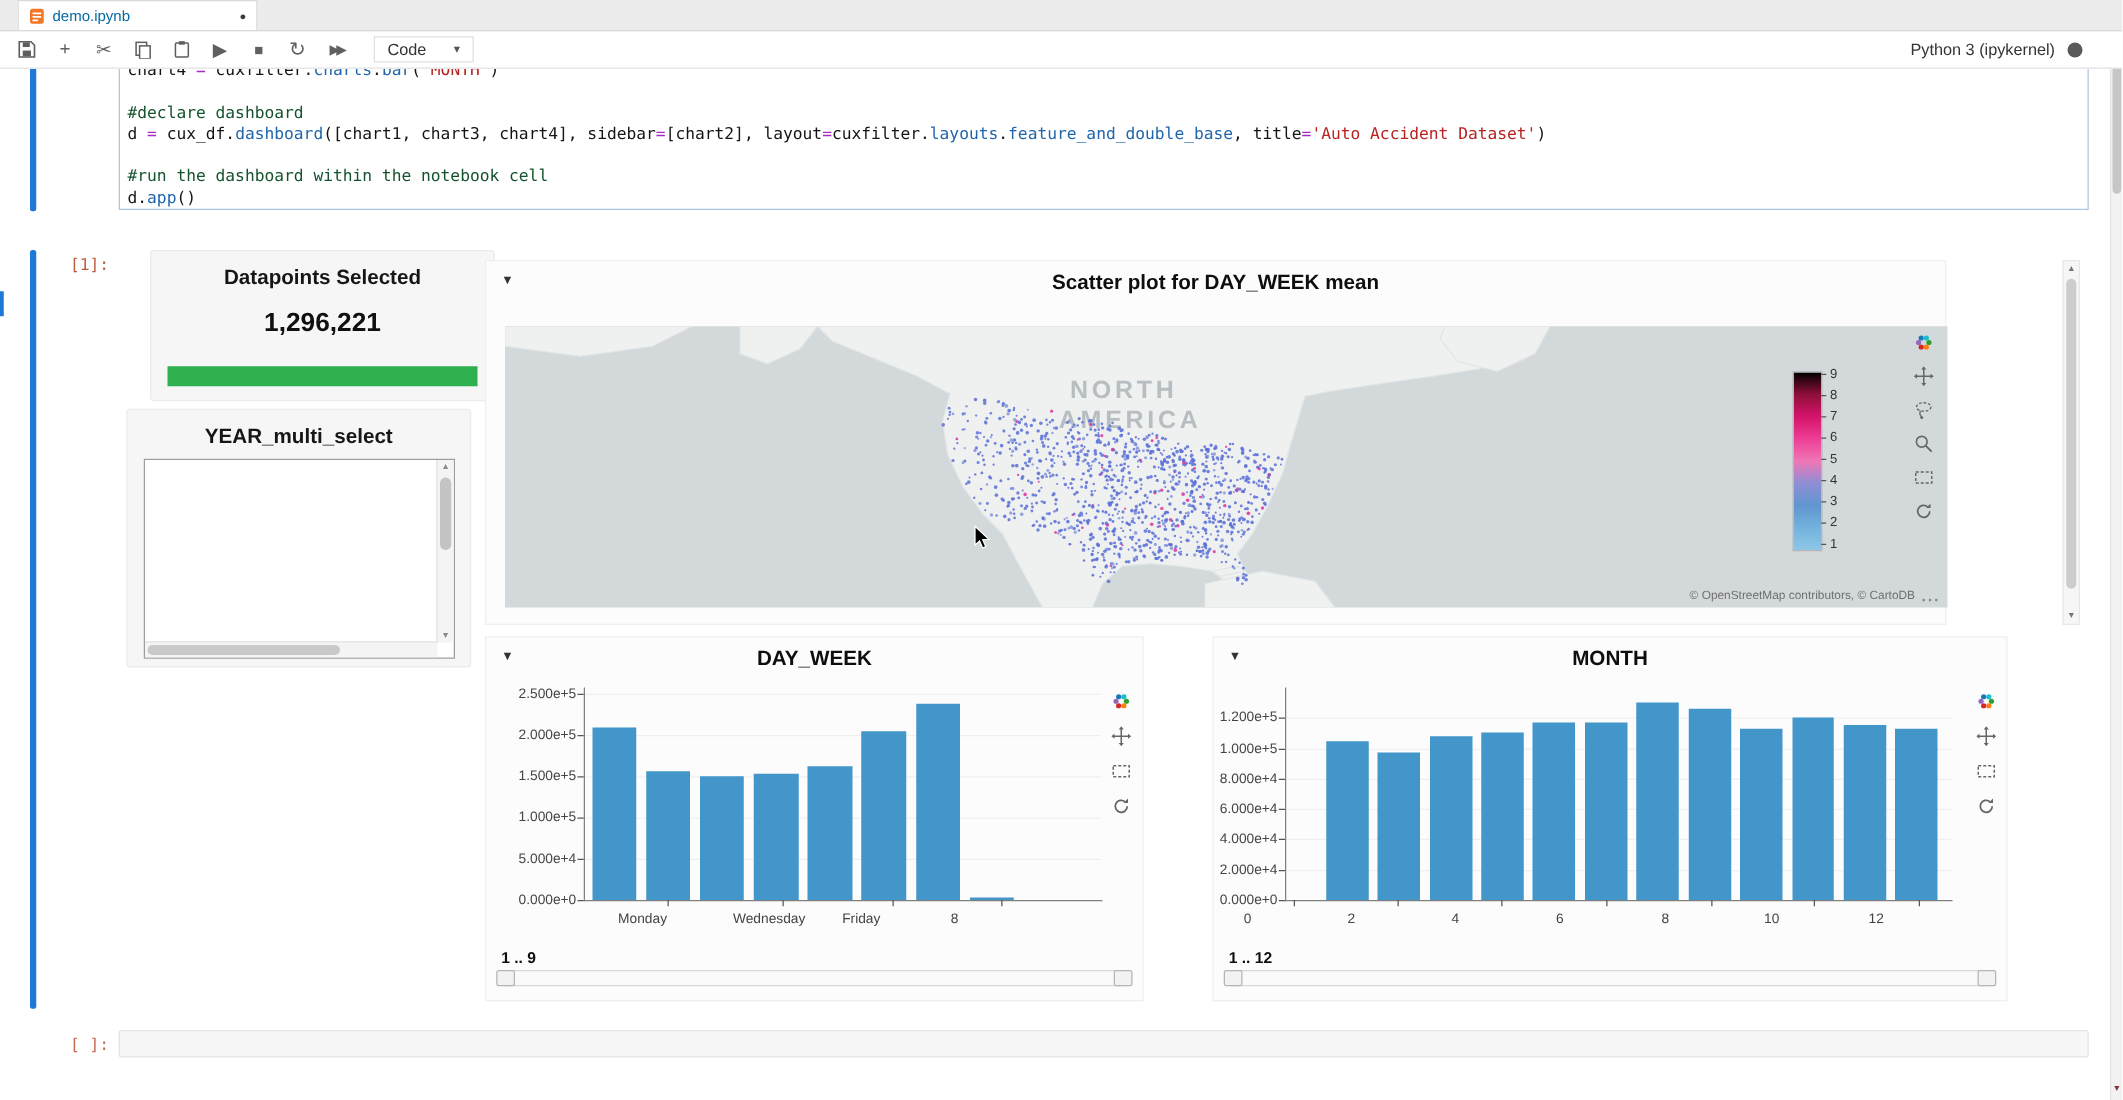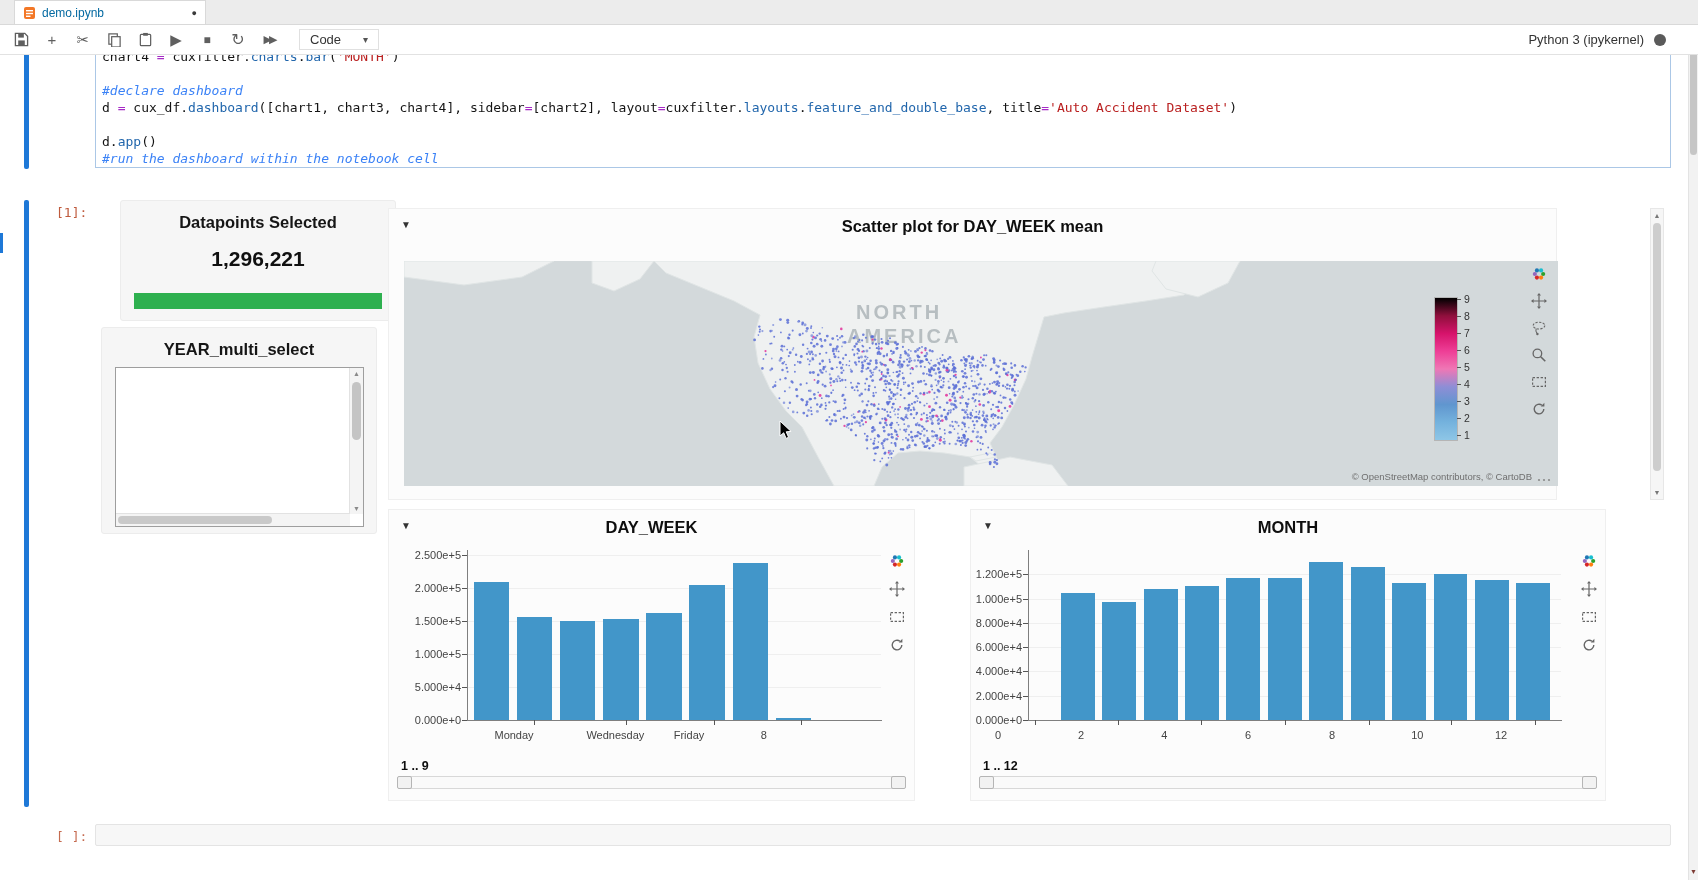--- a/index.html
+++ b/index.html
@@ -28,21 +28,21 @@
   .kernel-status{width:12px;height:12px;border-radius:50%;background:#5a5a5a;}
   
   .content{position:absolute;left:0;top:55px;right:10px;bottom:0;overflow:hidden;background:#fff;}
   .collapser{position:absolute;left:24px;width:5px;background:#1e78d7;border-radius:2px;}
   .side-indicator{position:absolute;left:0;top:178px;width:3px;height:20px;background:#1e78d7;}
   .code-cell{position:absolute;left:95px;top:-25px;width:1576px;height:138px;background:#fff;
     border:1px solid #abc7e6;box-sizing:border-box;padding:17px 6px 0 6px;
     font-family:"DejaVu Sans Mono","Liberation Mono",monospace;font-size:13px;line-height:17px;}
   .code-line{white-space:pre;height:17px;}
   .tk-pl{color:#141414;} .tk-op{color:#a62bc6;} .tk-pr{color:#2166ac;}
-  .tk-co{color:#3b82f6;font-style:italic;} .tk-st{color:#ba2121;}
+  .tk-co{color:#14532d;} .tk-st{color:#ba2121;}
   .out-prompt,.empty-prompt{position:absolute;left:56px;font-family:"DejaVu Sans Mono",monospace;
     font-size:13px;color:#bf5b3d;}
   .out-prompt{top:150px;} .empty-prompt{top:774px;opacity:.9;}
   .empty-cell{position:absolute;left:95px;top:769px;width:1576px;height:22px;background:#f7f7f7;
     border:1px solid #e4e4e4;border-radius:2px;box-sizing:border-box;}
   
   .card{position:absolute;background:#f6f6f6;border:1px solid #ececec;border-radius:3px;box-sizing:border-box;}
   #card-datapoints{left:101px;top:145px;width:276px;height:121px;margin-left:19px;}
   .card-title{text-align:center;font-size:16.5px;font-weight:bold;color:#161616;margin-top:12px;}
   .dp-value{text-align:center;font-size:21px;font-weight:bold;color:#101010;margin-top:15px;}
@@ -162,22 +162,22 @@
   <div class="collapser" style="top:-3px;height:117px;"></div>
   <div class="collapser" style="top:145px;height:607px;"></div>
 
   <div class="code-cell">
     <div id="code-editor">
         <div class="code-line"><span class="tk-pl">chart4 </span><span class="tk-op">=</span><span class="tk-pl"> cuxfilter.</span><span class="tk-pr">charts</span><span class="tk-pl">.</span><span class="tk-pr">bar</span><span class="tk-pl">(</span><span class="tk-st">'MONTH'</span><span class="tk-pl">)</span></div>
         <div class="code-line">&nbsp;</div>
         <div class="code-line"><span class="tk-co">#declare dashboard</span></div>
         <div class="code-line"><span class="tk-pl">d </span><span class="tk-op">=</span><span class="tk-pl"> cux_df.</span><span class="tk-pr">dashboard</span><span class="tk-pl">([chart1, chart3, chart4], sidebar</span><span class="tk-op">=</span><span class="tk-pl">[chart2], layout</span><span class="tk-op">=</span><span class="tk-pl">cuxfilter.</span><span class="tk-pr">layouts</span><span class="tk-pl">.</span><span class="tk-pr">feature_and_double_base</span><span class="tk-pl">, title</span><span class="tk-op">=</span><span class="tk-st">'Auto Accident Dataset'</span><span class="tk-pl">)</span></div>
         <div class="code-line">&nbsp;</div>
+        <div class="code-line"><span class="tk-co">#run the dashboard within the notebook cell</span></div>
         <div class="code-line"><span class="tk-pl">d.</span><span class="tk-pr">app</span><span class="tk-pl">()</span></div>
-        <div class="code-line"><span class="tk-co">#run the dashboard within the notebook cell</span></div>
       </div>
   </div>
 
   <div class="out-prompt">[1]:</div>
 
   <div class="card" id="card-datapoints">
     <div class="card-title">Datapoints Selected</div>
     <div class="dp-value">1,296,221</div>
     <div class="dp-bar"></div>
   </div>

